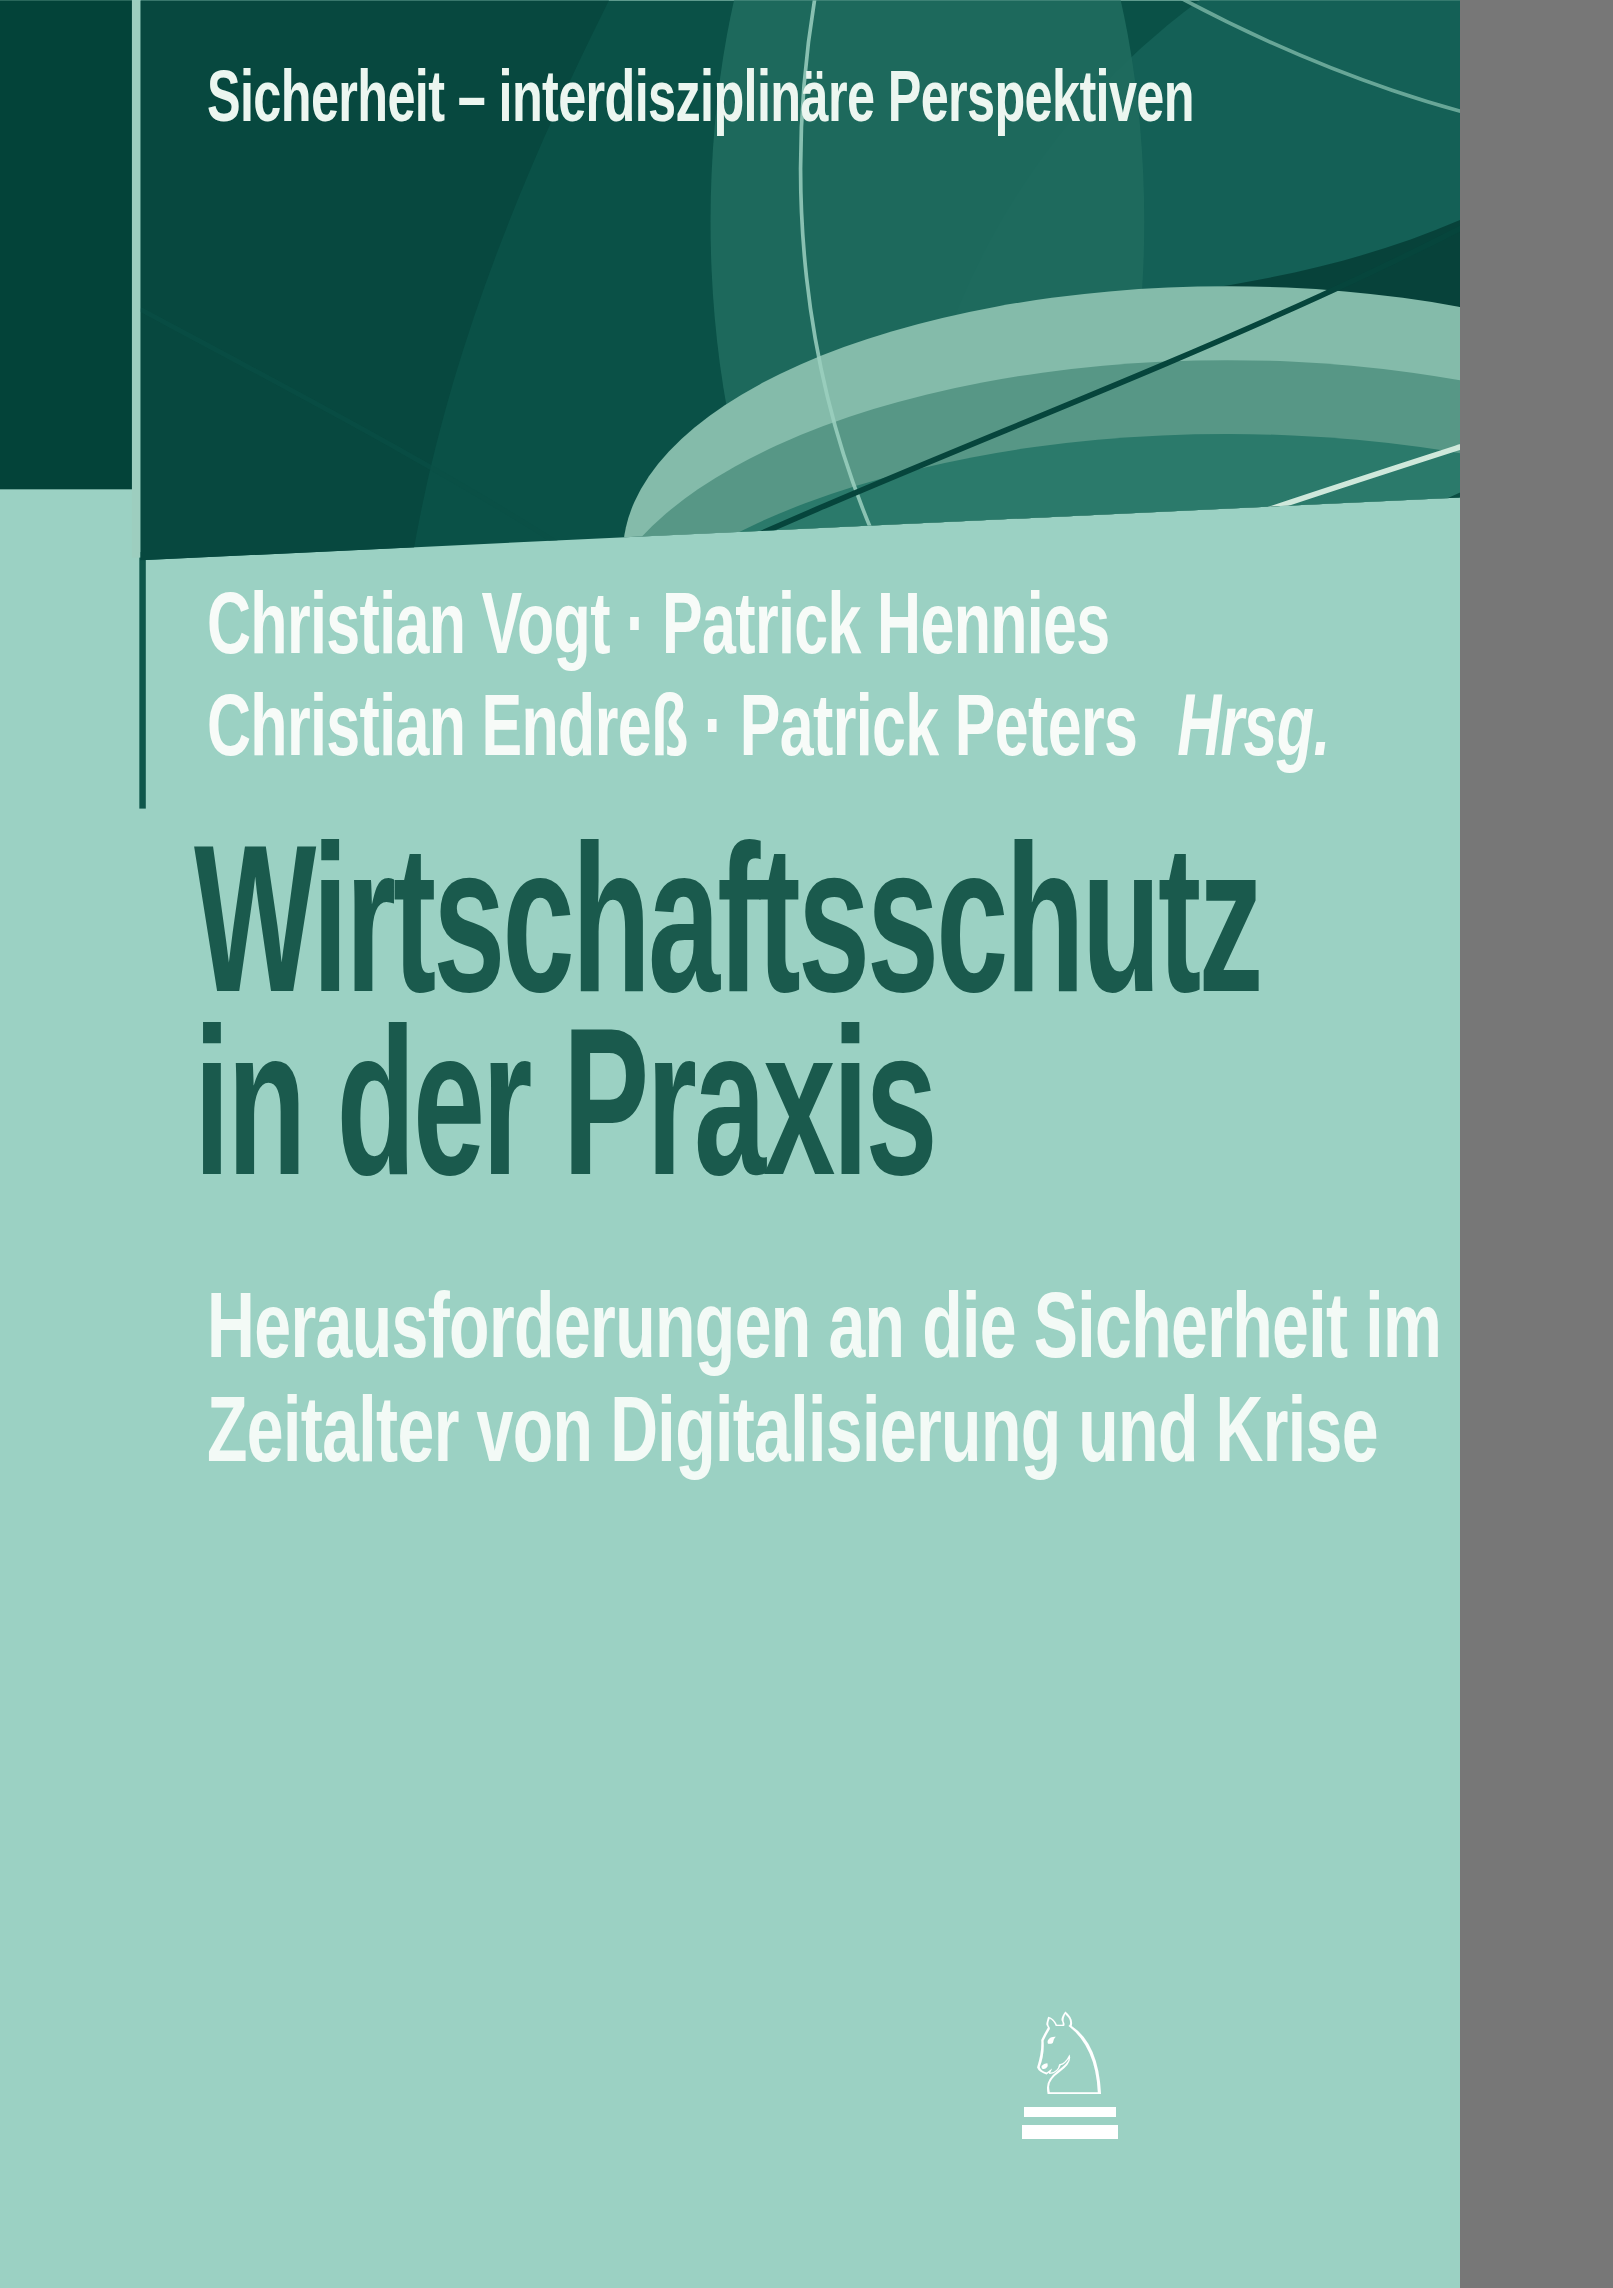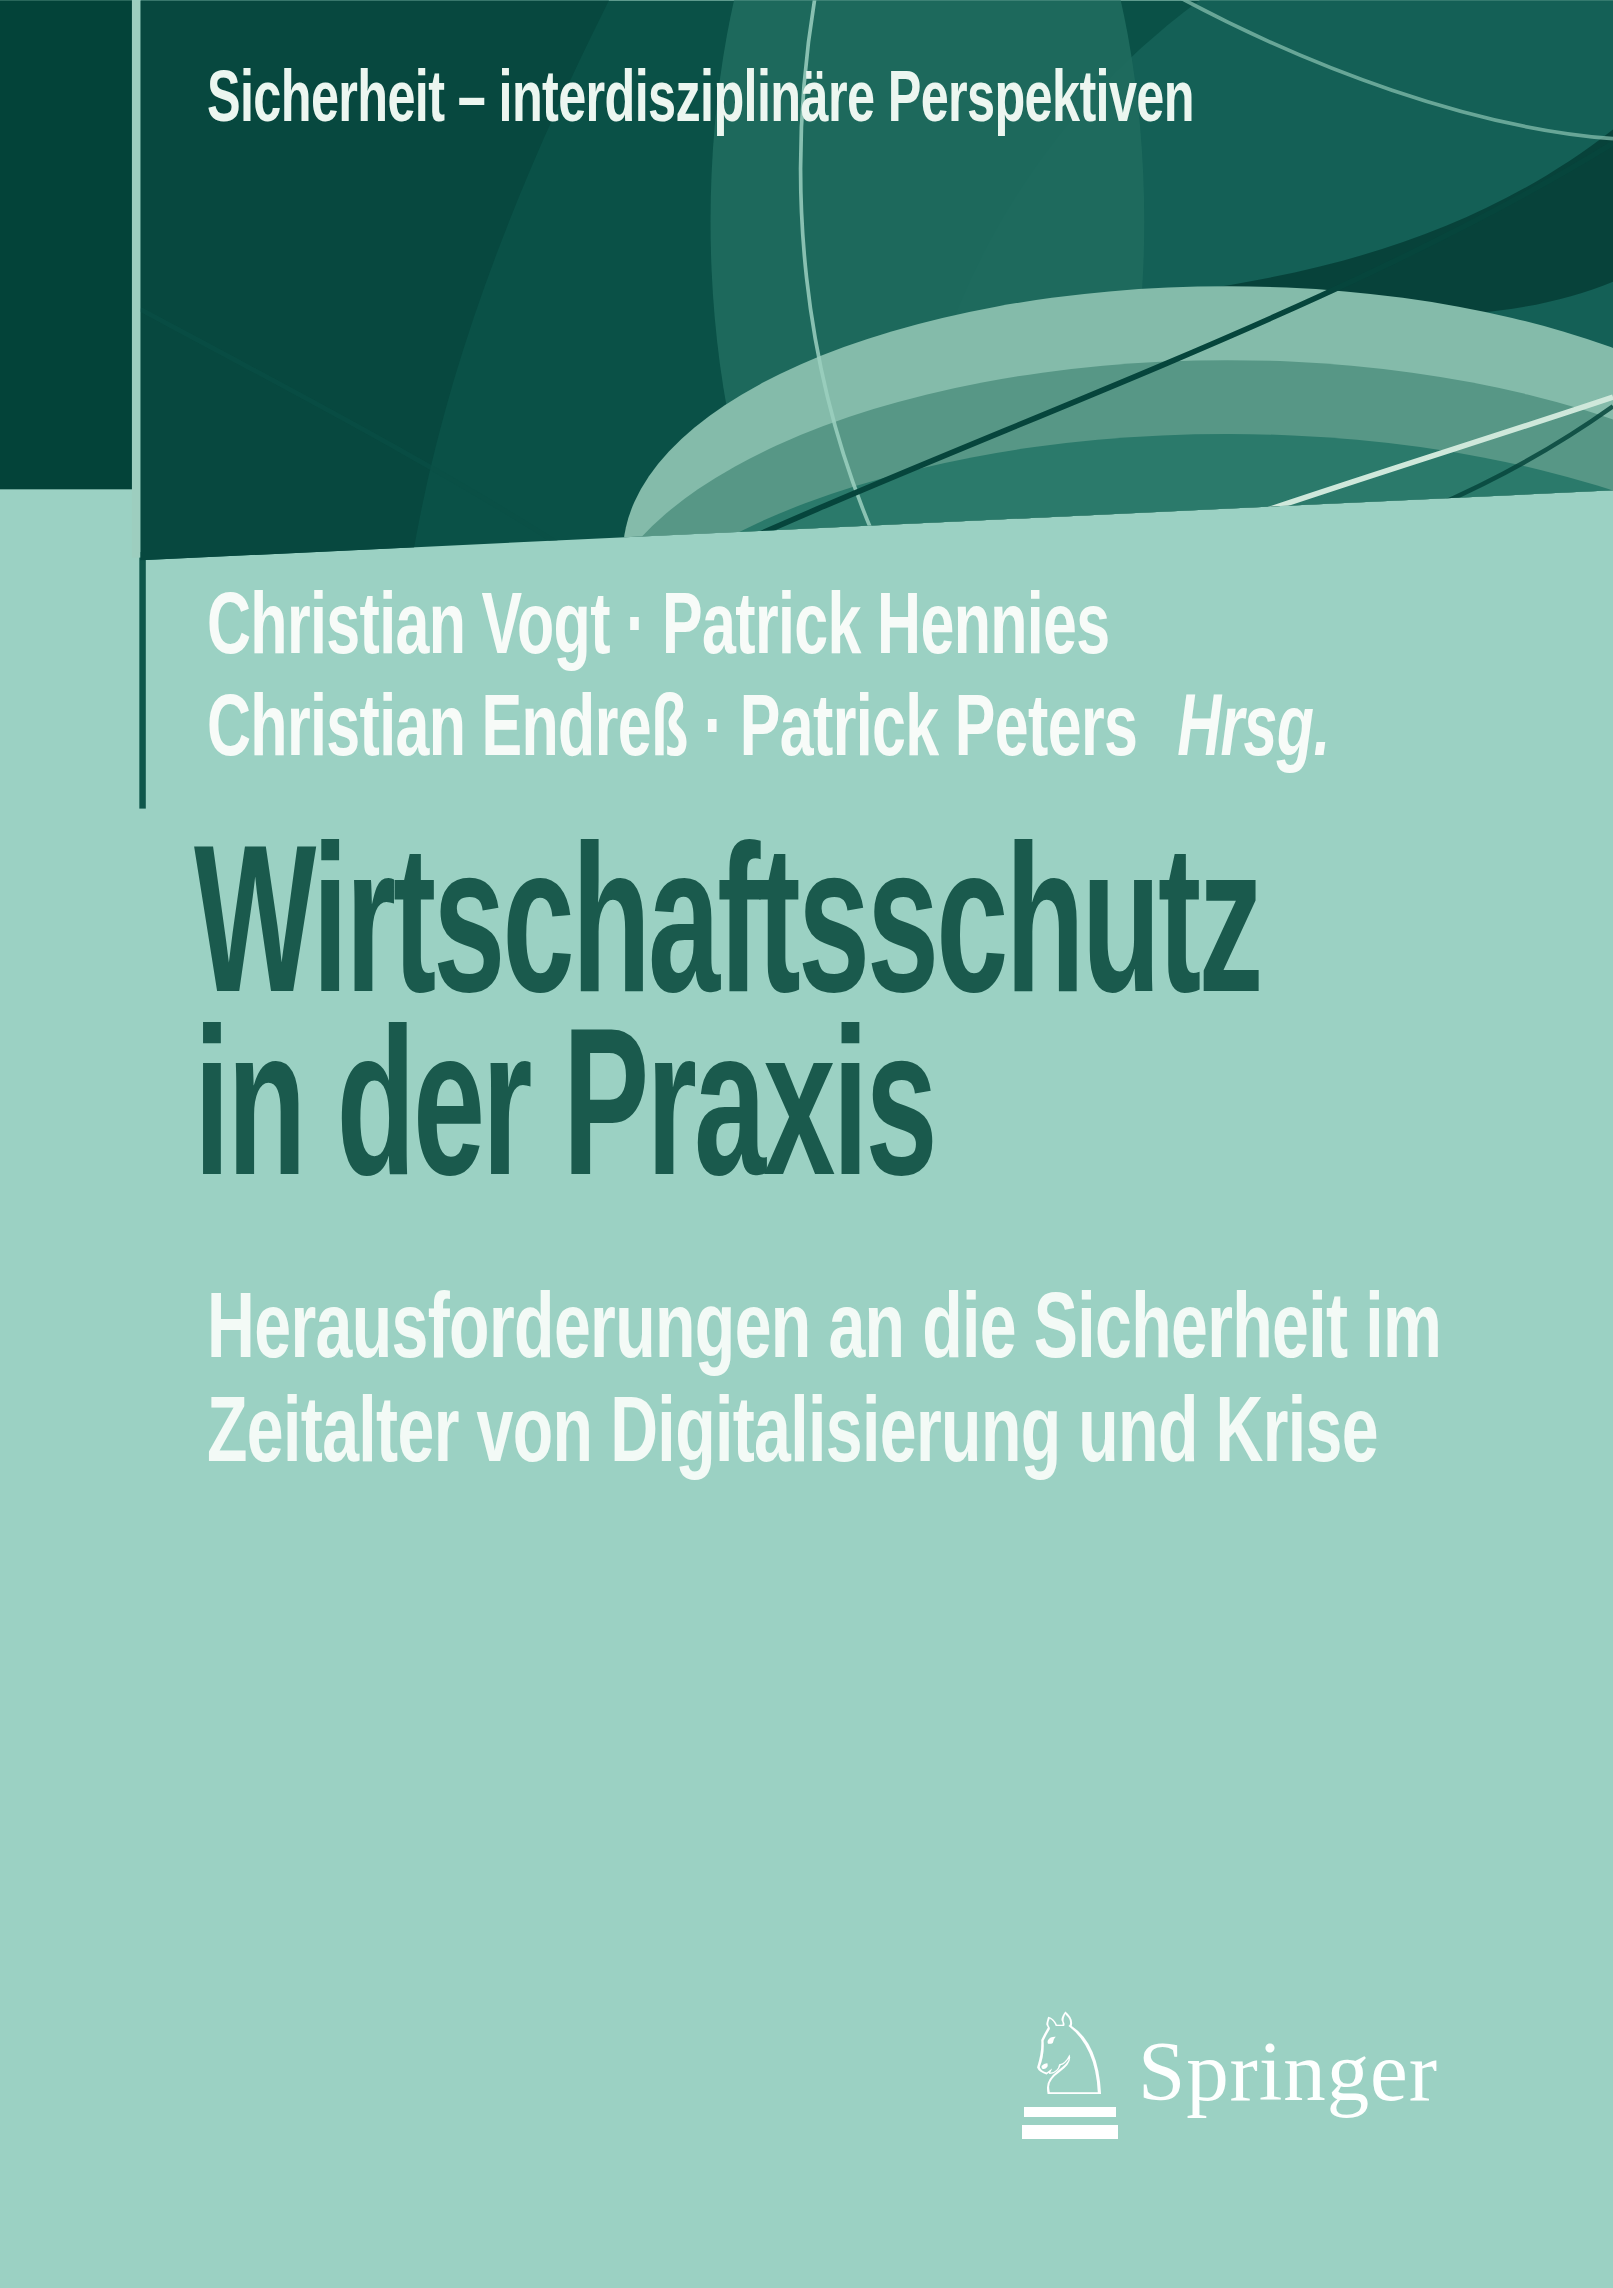--- a/index.html
+++ b/index.html
@@ -1,18 +1,18 @@
 <!DOCTYPE html>
 <html style="font-size:14.8px"><head>
 <meta charset="utf-8">
 <style>
   html,body{margin:0;padding:0;background:#777;}
   .cover{
     position:relative;
-    width:1613px;height:2289px;
+    width:1460px;height:2289px;
     background:#9bd1c3;
     overflow:hidden;
     font-family:"Liberation Sans",sans-serif;
   }
   .hdr-svg{position:absolute;left:0;top:0;display:block;}
   .txt{position:absolute;transform-origin:left top;white-space:nowrap;}
 
   .series-title{
     left:207px;top:58px;
     font-size:72px;line-height:76px;font-weight:700;
@@ -106,17 +106,16 @@
 
   <div class="txt subtitle">
     <div>Herausforderungen an die Sicherheit im</div>
     <div>Zeitalter von Digitalisierung und Krise</div>
   </div>
 
   <div class="publisher">
     <span class="horse">♘</span>
     <div class="bar1"></div>
     <div class="bar2"></div>
-    <span class="wordmark">Springer</span>
   </div>
 
 </div>
 
 
 </body></html>

